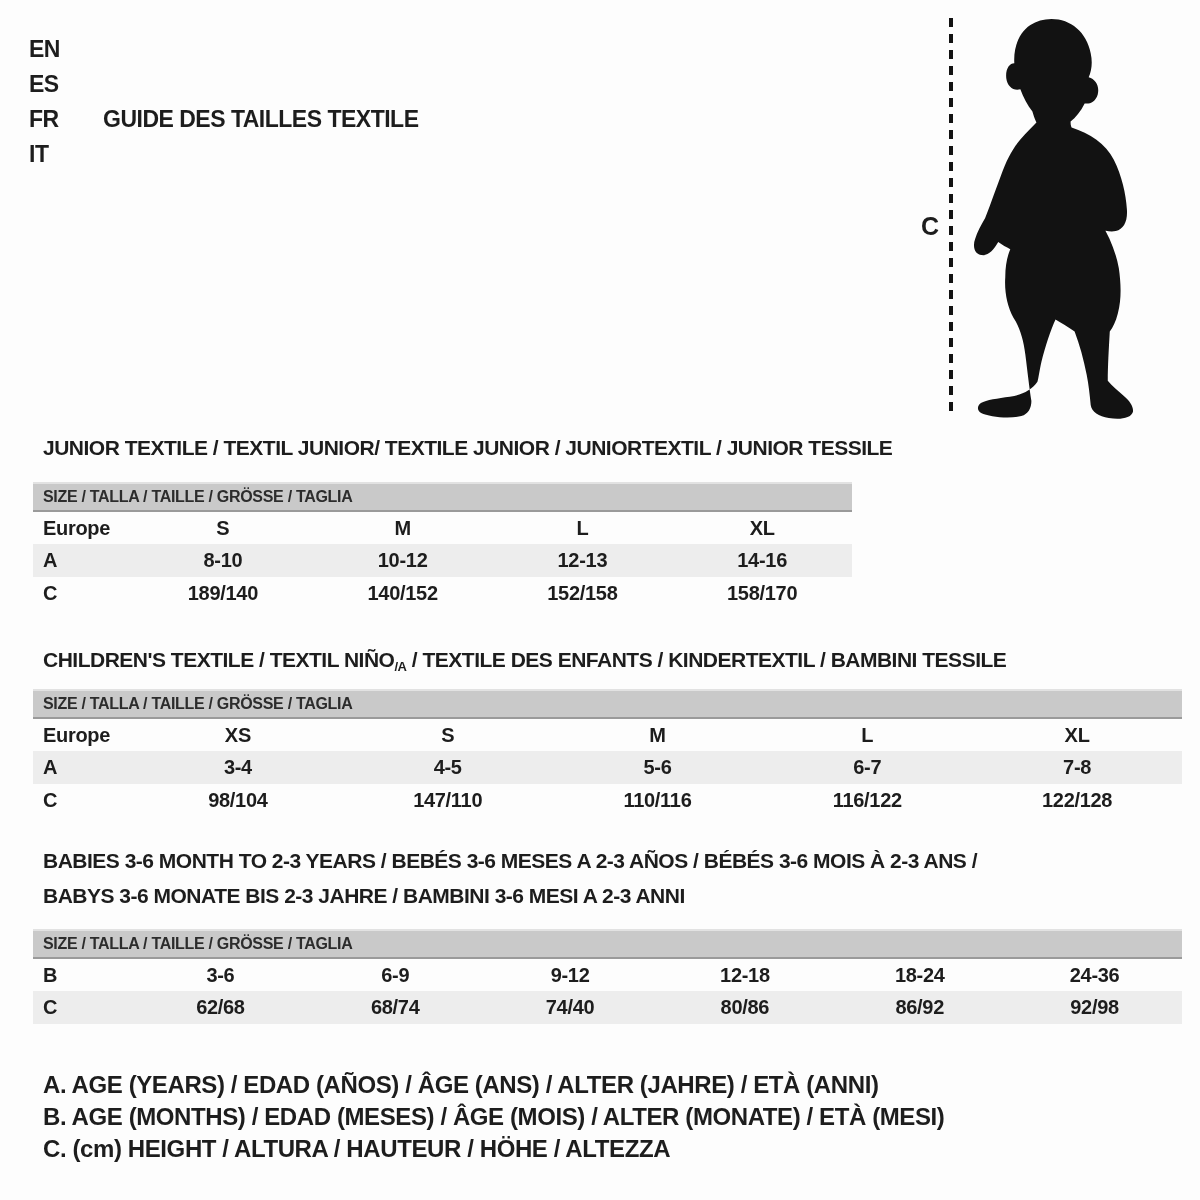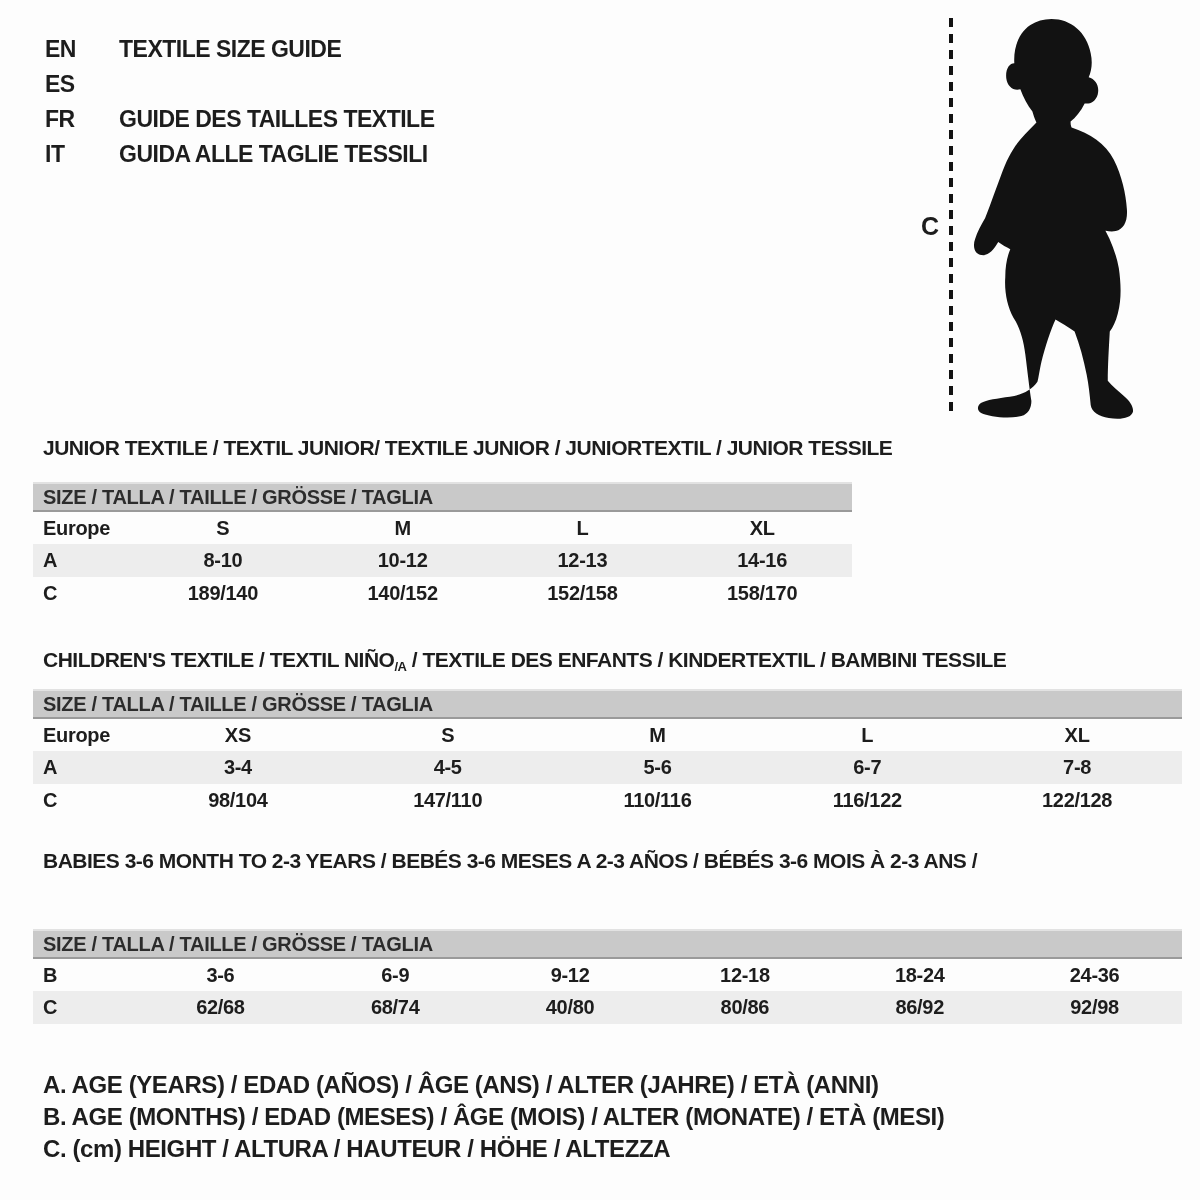--- a/index.html
+++ b/index.html
@@ -13,21 +13,21 @@
     height: 1200px;
     overflow: hidden;
     font-family: "Liberation Sans", "DejaVu Sans", sans-serif;
     color: var(--text, #1d1d1d);
     background: var(--page_bg, #fdfdfd);
   }
 
   
   .lang-block {
     position: absolute;
-    left: 45px;
+    left: 29px;
     top: 32px;
   }
   .lang-row {
     display: grid;
     grid-template-columns: 74px auto;
     height: 35px;
     align-items: center;
   }
   .lang-code, .lang-title {
     font-weight: bold;
@@ -88,21 +88,21 @@
     letter-spacing: -0.3px;
   }
   table.size-table th.size-bar {
     background: var(--bar_bg, #c9c9c9);
     border-top: 2px solid #e2e2e2;
     border-bottom: 2px solid #9a9a9a;
     height: 26px;
     text-align: left;
     padding: 0 0 0 10px;
     font-weight: bold;
-    font-size: 20px;
+    font-size: 16px;
     color: #2c2c2c;
     white-space: nowrap;
   }
   table.size-table tbody tr { height: 33px; }
   table.size-table tbody tr:nth-child(even) { background: var(--row_alt, #ededed); }
   table.size-table td {
     text-align: center;
     font-weight: bold;
     padding: 0;
     white-space: nowrap;
@@ -133,32 +133,30 @@
   }
 </style>
 </head>
 <body>
 
 <div class="page">
 
   <div class="lang-block">
     <div class="lang-row">
       <span class="lang-code">EN</span>
-      <span class="lang-title">TEXTILE SIZE GUIDE</span>
     </div>
     <div class="lang-row">
       <span class="lang-code">ES</span>
     </div>
     <div class="lang-row">
       <span class="lang-code">FR</span>
       <span class="lang-title">GUIDE DES TAILLES TEXTILE</span>
     </div>
     <div class="lang-row">
       <span class="lang-code">IT</span>
-      <span class="lang-title">GUIDA ALLE TAGLIE TESSILI</span>
     </div>
   </div>
 
   <div class="measure-line"></div>
   <div class="measure-label">C</div>
   <svg class="silhouette" viewBox="0 0 175 400" xmlns="http://www.w3.org/2000/svg" aria-hidden="true">
     <path d="M87 2
       C106 2 122 15 126 36 C128 45 127 53 124 60
       C131 62 135 69 133 77 C131 84 125 87 120 86
       C116 94 111 100 106 104 C106 106 106 108 107 110
@@ -264,20 +262,21 @@
         <td>147/110</td>
         <td>110/116</td>
         <td>116/122</td>
         <td>122/128</td>
       </tr>
     </tbody>
   </table>
 
   <div class="section-heading" id="babies-heading">
     <div>BABIES 3-6 MONTH TO 2-3 YEARS / BEBÉS 3-6 MESES A 2-3 AÑOS / BÉBÉS 3-6 MOIS À 2-3 ANS /</div>
+    <div>BABYS 3-6 MONATE BIS 2-3 JAHRE / BAMBINI 3-6 MESI A 2-3 ANNI</div>
   </div>
   <table class="size-table" id="babies-table">
     <colgroup>
         <col style="width:100px">
         <col>
         <col>
         <col>
         <col>
         <col>
         <col>
@@ -294,21 +293,21 @@
         <td>6-9</td>
         <td>9-12</td>
         <td>12-18</td>
         <td>18-24</td>
         <td>24-36</td>
       </tr>
       <tr>
         <td class="lab">C</td>
         <td>62/68</td>
         <td>68/74</td>
-        <td>40/80</td>
+        <td>74/40</td>
         <td>80/86</td>
         <td>86/92</td>
         <td>92/98</td>
       </tr>
     </tbody>
   </table>
 
   <div class="legend">
     <div class="legend-line">A. AGE (YEARS) / EDAD (AÑOS) / ÂGE (ANS) / ALTER (JAHRE) / ETÀ (ANNI)</div>
     <div class="legend-line">B. AGE (MONTHS) / EDAD (MESES) / ÂGE (MOIS) / ALTER (MONATE) / ETÀ (MESI)</div>

